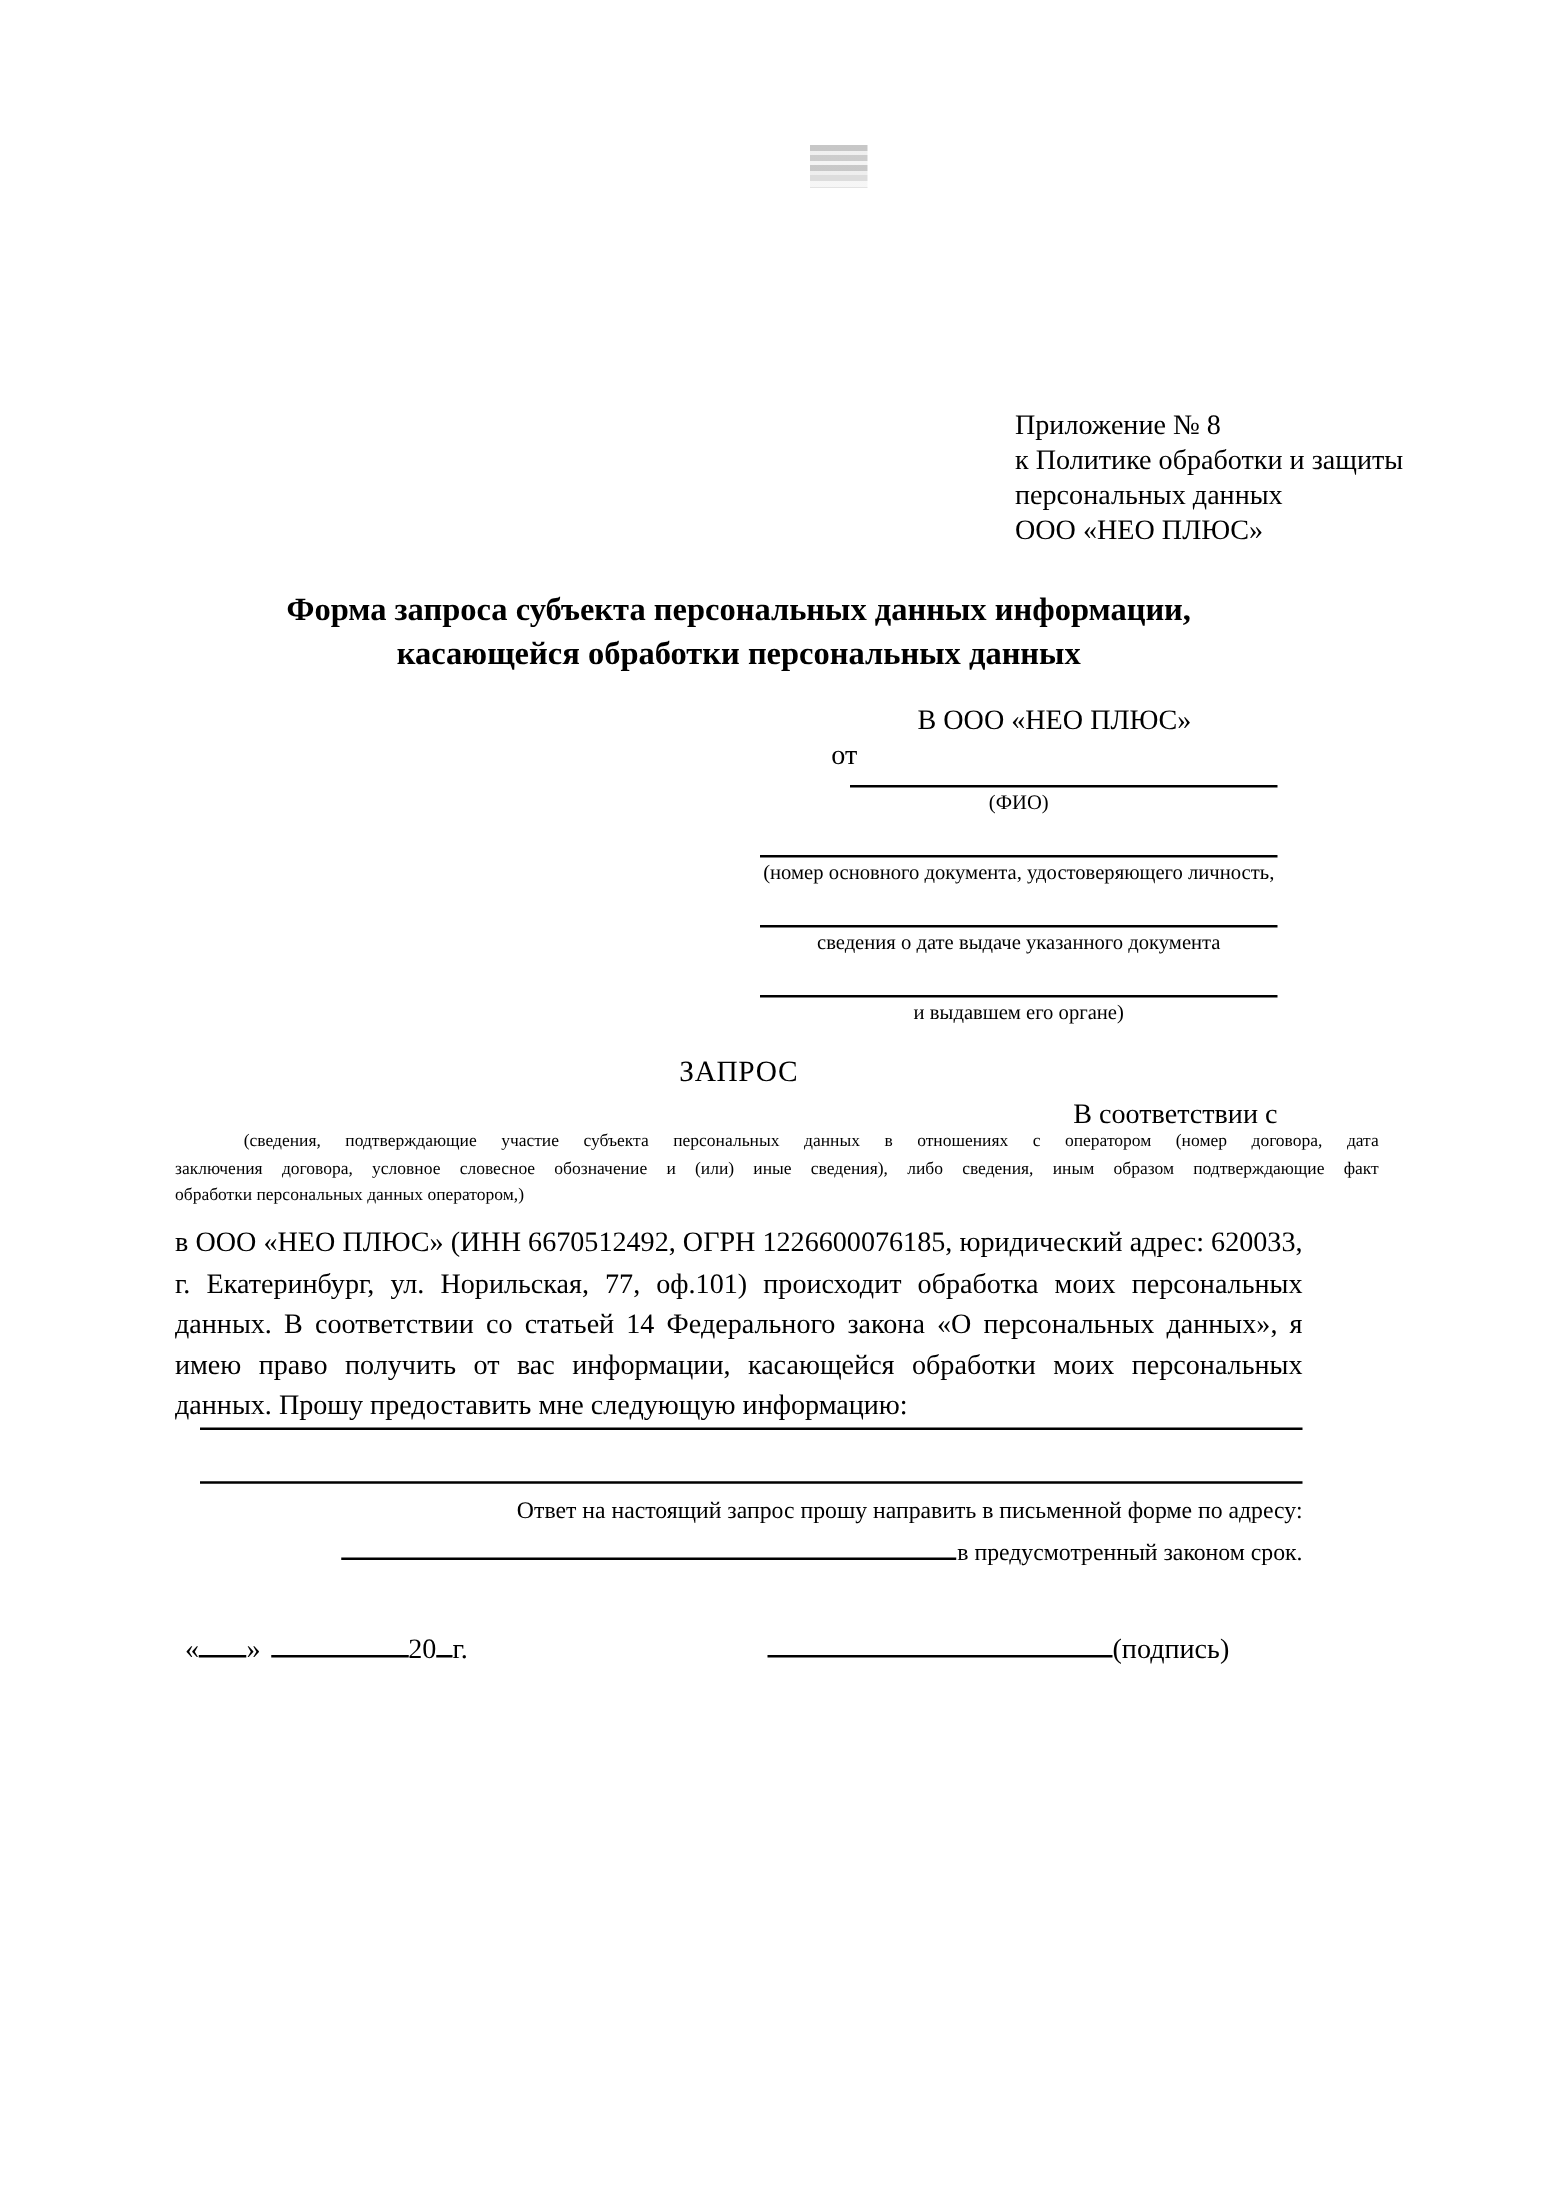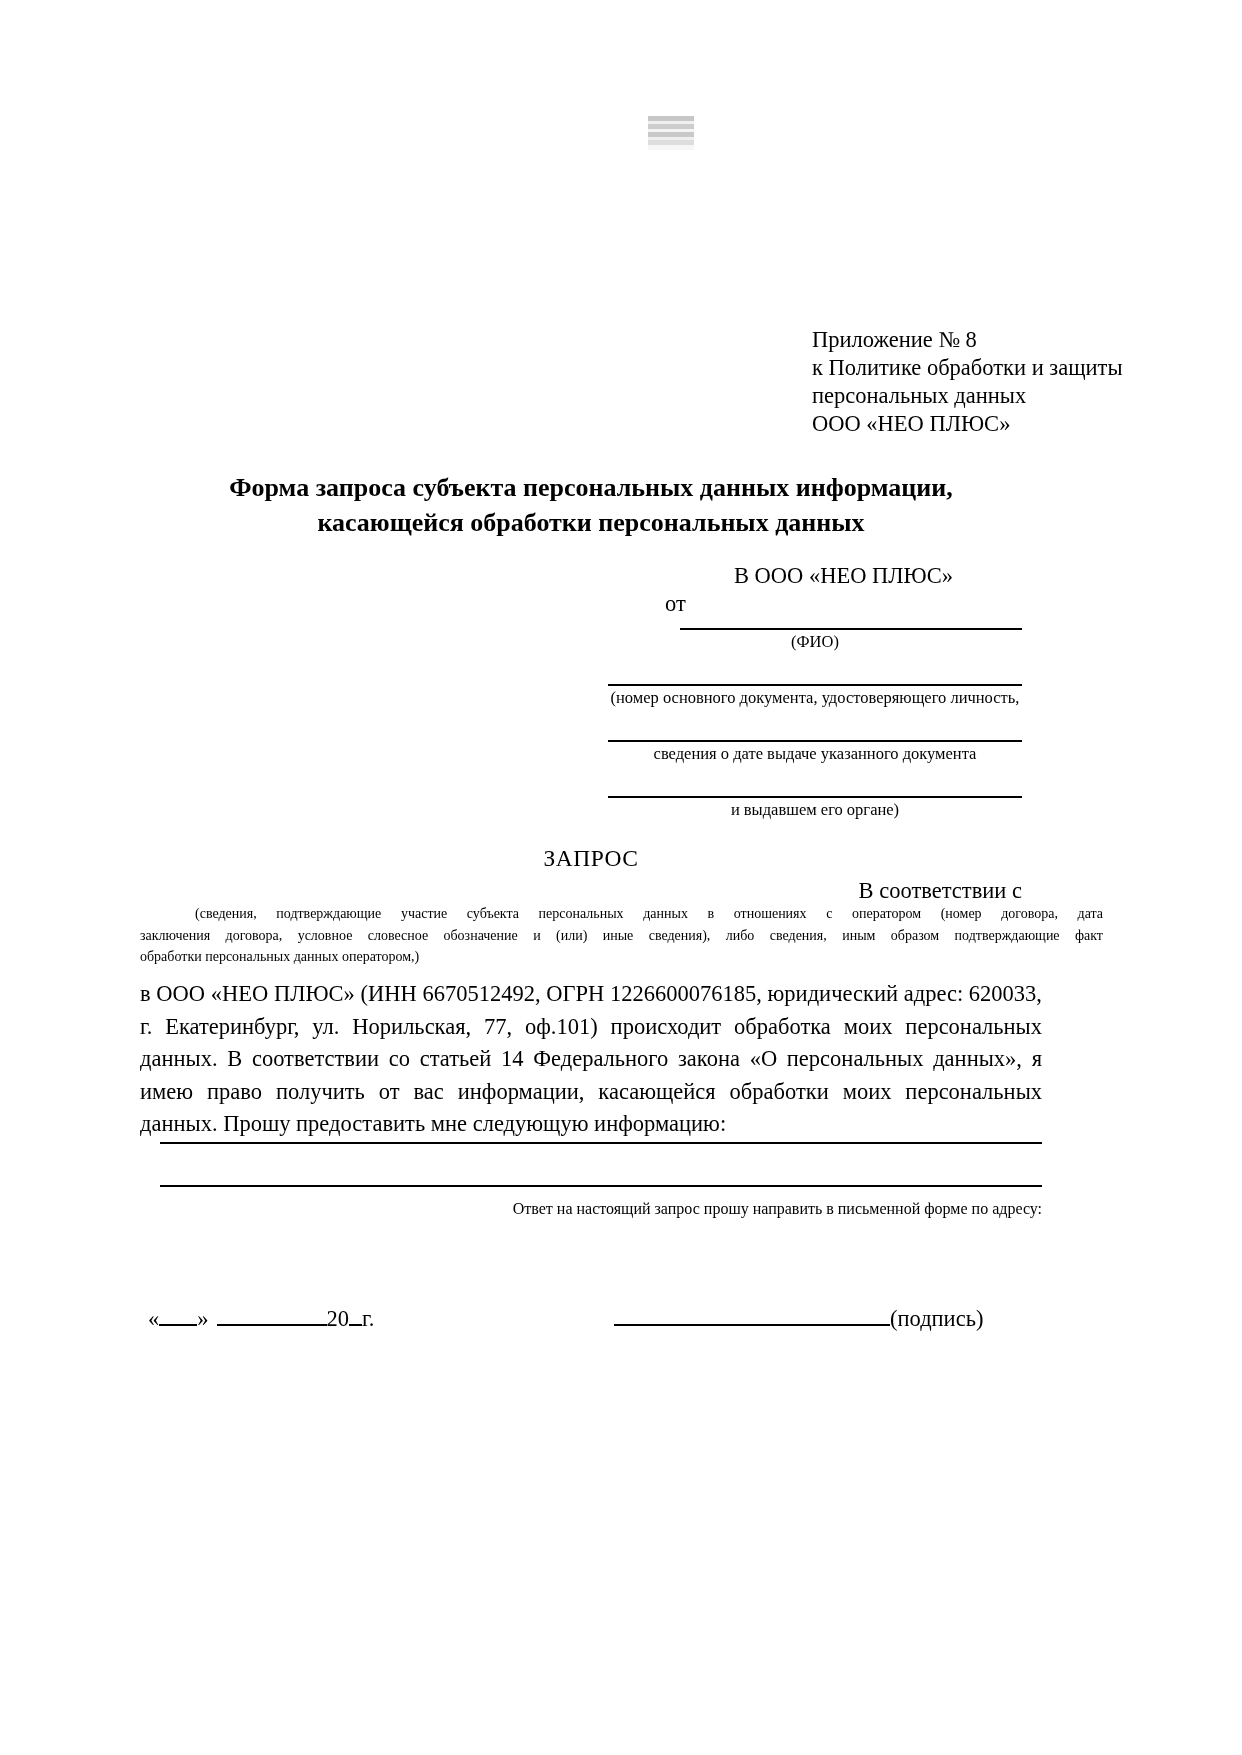--- a/index.html
+++ b/index.html
@@ -65,21 +65,21 @@
     position:absolute; left:140px; top:962px; width:902px;
     font-size:22.5px; line-height:32.5px; text-align:justify;margin-top:16px;
   }
 
   .fill-line { position:absolute; height:0; border-top:2.5px solid #000; }
   .fill-1 { left:160px; top:1142px; width:882px; }
   .fill-2 { left:160px; top:1185px; width:882px; }
 
   .response {
     position:absolute; left:140px; top:1193px; width:902px;
-    text-align:right; font-size:16px; line-height:31px;
+    text-align:right; font-size:19px; line-height:31px;
   }
   .resp-blank {
     display:inline-block; width:492px; height:22px;
     border-bottom:2px solid #000; margin-right:1px;
   }
 
   .footer-row { position:absolute; left:148px; top:1302px; width:940px; font-size:22.5px; }
   .date-part { position:absolute; left:0; top:0; white-space:nowrap; }
   .sign-part { position:absolute; left:466px; top:0; white-space:nowrap; }
   .blank { display:inline-block; height:22px; border-bottom:2px solid #000; }
@@ -137,20 +137,23 @@
     <div class="l3">обработки персональных данных оператором,)</div>
   </div>
 
   <div class="body-par">в ООО «НЕО ПЛЮС» (ИНН 6670512492, ОГРН 1226600076185, юридический адрес: 620033, г. Екатеринбург, ул. Норильская, 77, оф.101) происходит обработка моих персональных данных. В соответствии со статьей 14 Федерального закона «О персональных данных», я имею право получить от вас информации, касающейся обработки моих персональных данных. Прошу предоставить мне следующую информацию:</div>
 
   <div class="fill-line fill-1"></div>
   <div class="fill-line fill-2"></div>
 
   <div class="response">
     <div>Ответ на настоящий запрос прошу направить в письменной форме по адресу:</div>
+    <div>
+      <span class="resp-blank"></span><span>в предусмотренный законом срок.</span>
+    </div>
   </div>
 
   <div class="footer-row">
     <div class="date-part">
       <span>«</span><span class="blank b-day"></span><span>»</span><span class="blank b-month"></span><span>20</span><span class="blank b-yr"></span><span>г.</span>
     </div>
     <div class="sign-part">
       <span class="blank b-sign"></span><span>(подпись)</span>
     </div>
   </div>

